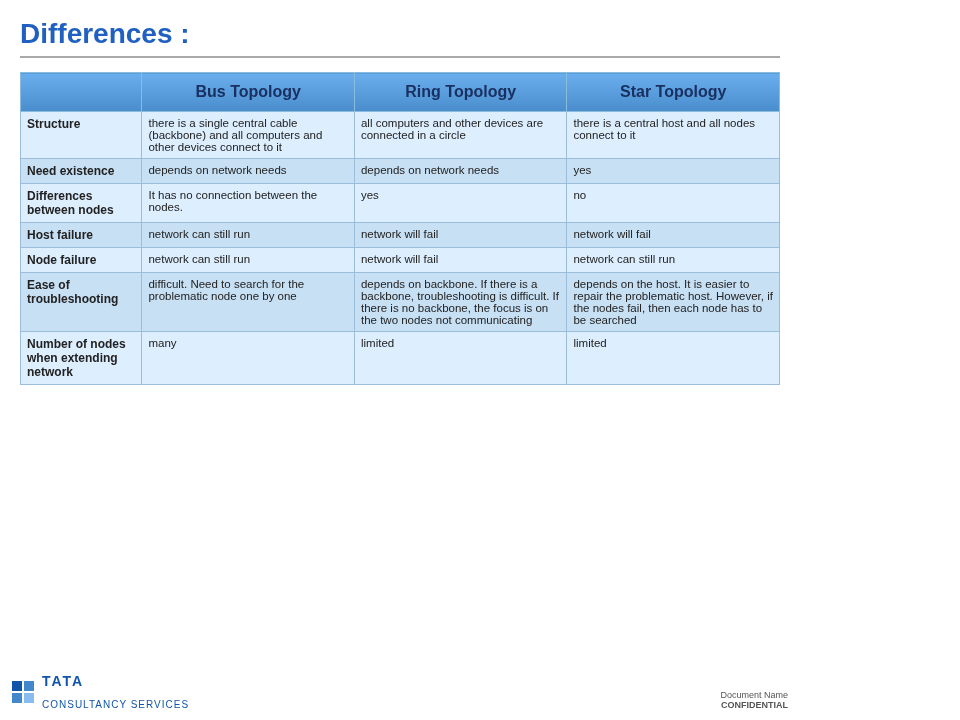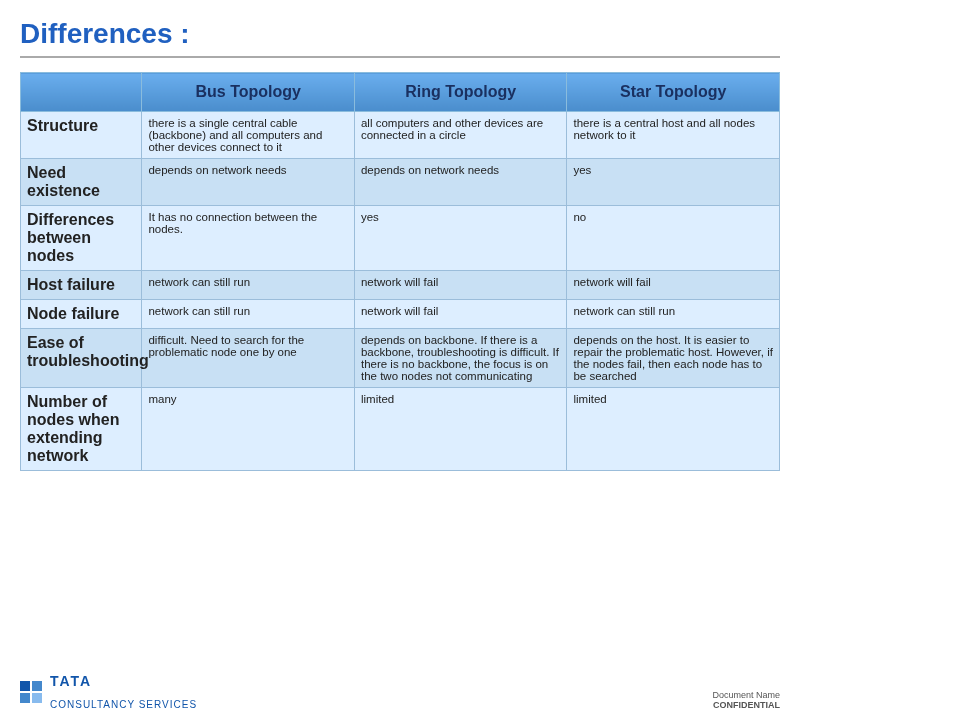--- a/index.html
+++ b/index.html
@@ -65,35 +65,35 @@
     tbody td {
       border: 1px solid #9bbdda;
       padding: 5px 6px;
       vertical-align: top;
       font-size: 11.5px;
       color: #222;
     }
 
     tbody td.row-label {
       font-weight: bold;
-      font-size: 16px;
+      font-size: 12px;
       color: #222;
       background: #b0cfe8;
       margin-top: 43px;
     }
 
     .footer {
       position: absolute;
       bottom: 10px;
       left: 0;
       right: 0;
       display: flex;
       justify-content: space-between;
       align-items: flex-end;
-      padding: 0 20px;
+      padding: 0 12px;
     }
 
     .tata-logo {
       display: flex;
       align-items: center;
       gap: 8px;
     }
 
     .doc-info {
       text-align: right;
@@ -122,21 +122,21 @@
         <th>Bus Topology</th>
         <th>Ring Topology</th>
         <th>Star Topology</th>
       </tr>
     </thead>
     <tbody id="table-body">
     <tr>
           <td class="row-label">Structure</td>
           <td>there is a single central cable (backbone) and all computers and other devices connect to it</td>
           <td>all computers and other devices are connected in a circle</td>
-          <td>there is a central host and all nodes network to it</td>
+          <td>there is a central host and all nodes connect to it</td>
         </tr>
         <tr>
           <td class="row-label">Need existence</td>
           <td>depends on network needs</td>
           <td>depends on network needs</td>
           <td>yes</td>
         </tr>
         <tr>
           <td class="row-label">Differences between nodes</td>
           <td>It has no connection between the nodes.</td>

